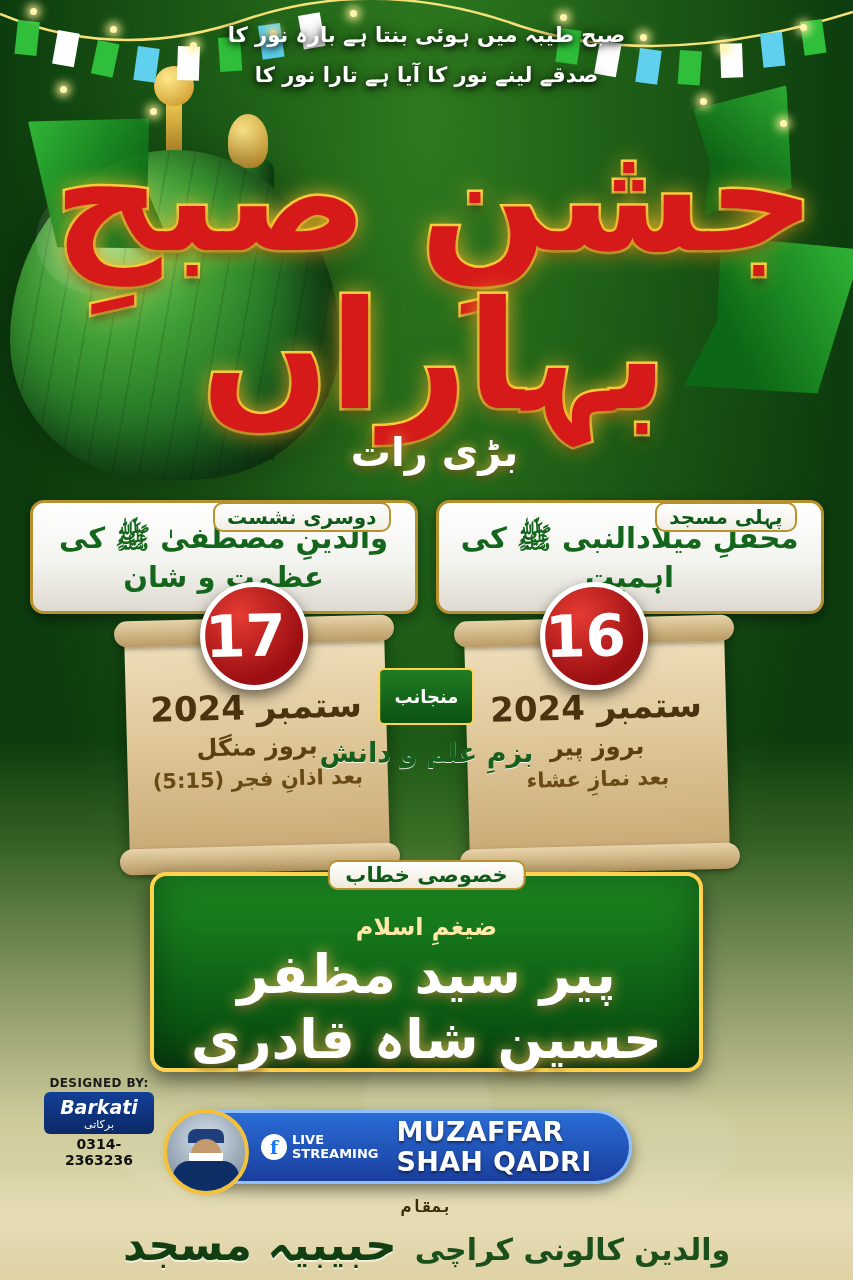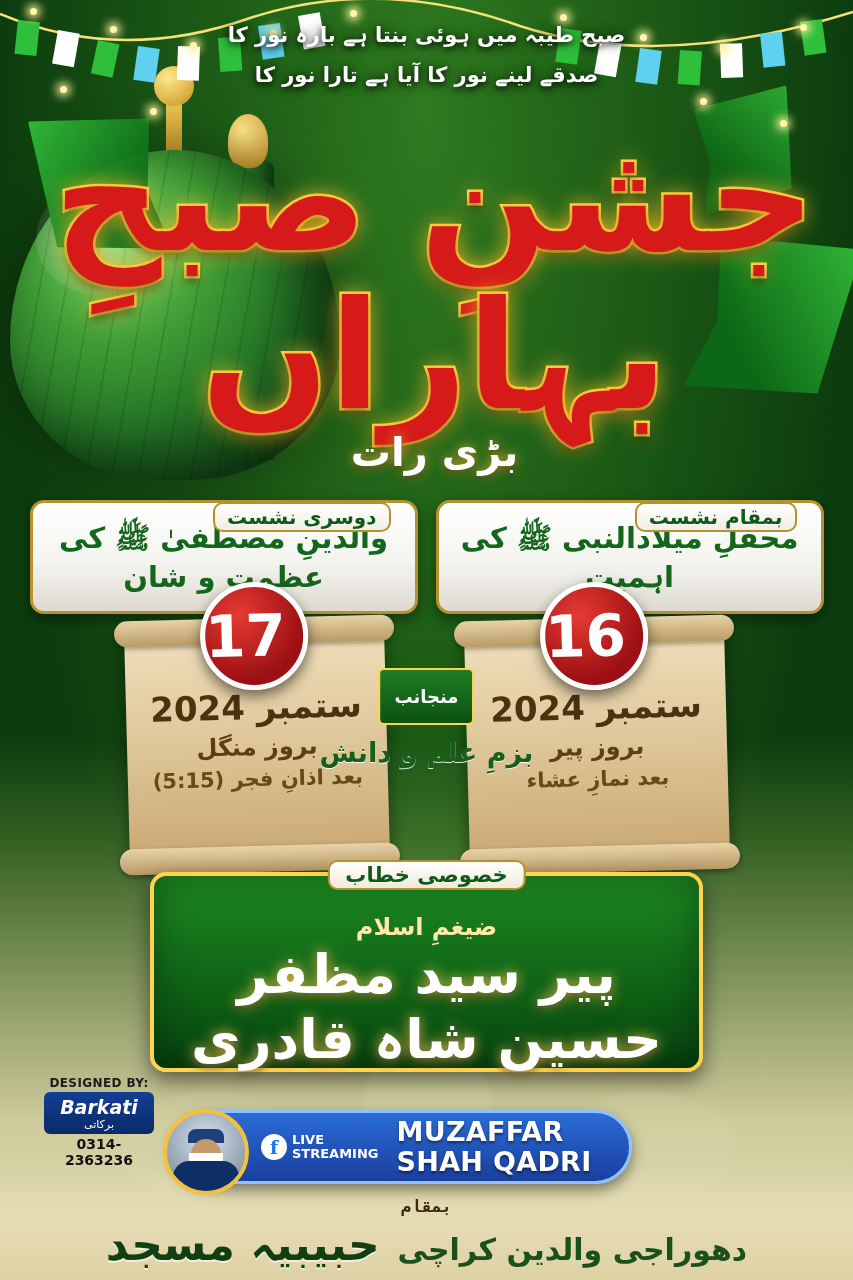--- a/index.html
+++ b/index.html
@@ -506,21 +506,21 @@
     <div>صدقے لینے نور کا آیا ہے تارا نور کا</div>
   </div>
 
   <div class="title-block">
     <div class="title-main">جشنِ صبحِ بہاراں</div>
     <div class="title-sub">بڑی رات</div>
   </div>
 
   <div class="sessions">
     <div class="session">
-      <div class="session-kicker">بمقام نشست</div>
+      <div class="session-kicker">پہلی مسجد</div>
       <div class="session-text">محفلِ میلادالنبی ﷺ کی اہمیت</div>
     </div>
     <div class="session">
       <div class="session-kicker">دوسری نشست</div>
       <div class="session-text">والدینِ مصطفیٰ ﷺ کی عظمت و شان</div>
     </div>
   </div>
 
   <div class="scrolls">
     <div class="scroll">
@@ -577,17 +577,17 @@
     </div>
     <div class="live-name">
       <div>MUZAFFAR SHAH QADRI</div>
     </div>
   </div>
 
   <div class="footer">
     <div class="fbadge">بمقام</div>
     <div class="footer-row">
       <div class="fname">حبیبیہ مسجد</div>
-      <div class="faddr">دھوراجی والدین کراچی</div>
+      <div class="faddr">والدین کالونی کراچی</div>
     </div>
   </div>
 
 </div>
 
 </body></html>

